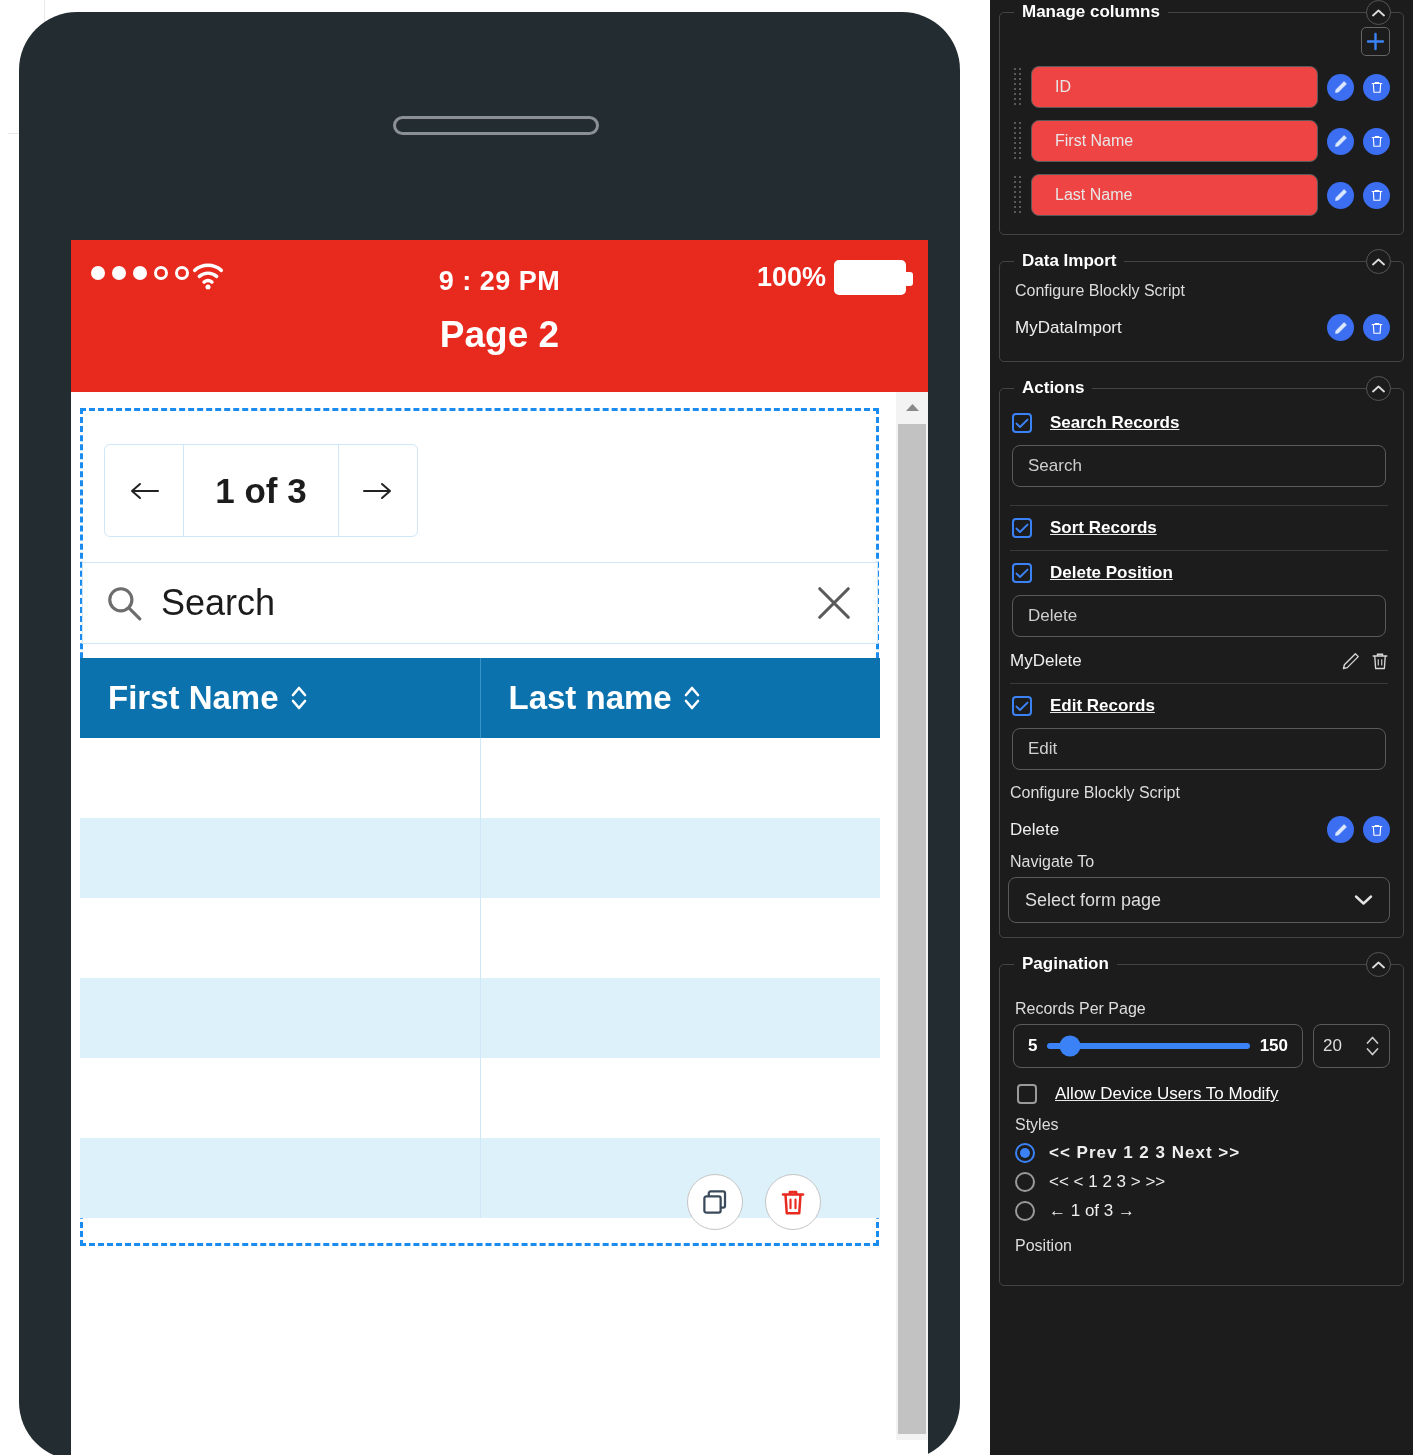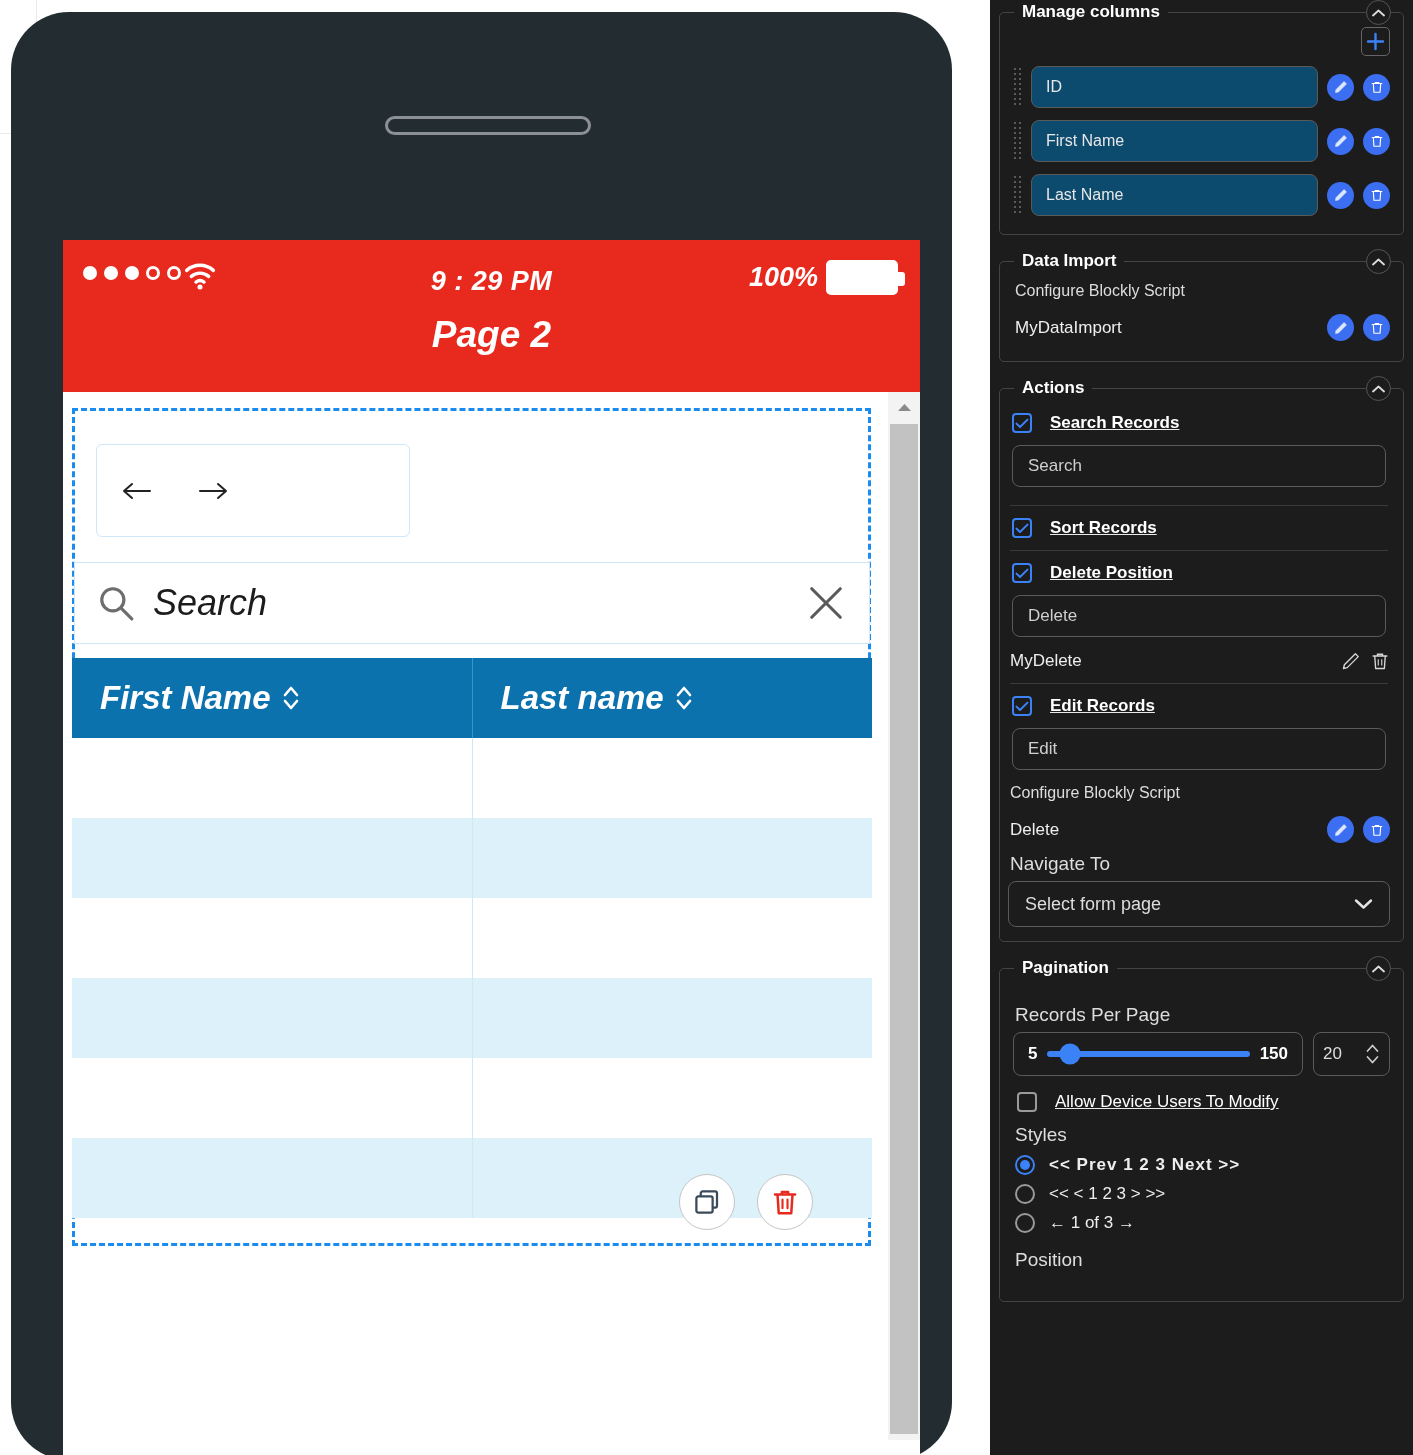--- a/index.html
+++ b/index.html
@@ -5,21 +5,21 @@
   * { box-sizing: border-box; margin: 0; padding: 0; }
   html, body {
     width: 1413px; height: 1455px;
     background: #ffffff;
     font-family: "Liberation Sans", sans-serif;
     overflow: hidden;
   }
   #root { position: relative; width: 1413px; height: 1455px; }
 
   
-  #phone-area { position: absolute; left: 0; top: 0; width: 985px; height: 1455px; background:#ffffff;font-style:italic; }
+  #phone-area { position: absolute; left: 8px; top: 0; width: 985px; height: 1455px; background:#ffffff; }
   .faint-guide { position:absolute; background:#e9e9e9; }
   #guide-v { left: 36px; top:0; width:1px; height:137px; }
   #guide-h { left: 0; top: 133px; width: 36px; height:1px; }
 
   #phone-frame {
     position: absolute; left: 11px; top: 12px;
     width: 941px; height: 1448px;
     background: #232c30;
     border-radius: 58px;
   }
@@ -137,22 +137,22 @@
 
   .add-row { display:flex; justify-content:flex-end; margin-bottom:10px; }
   .add-btn {
     width:29px; height:29px; border:1px solid #666; border-radius:5px;
     background:#1c1c1c; display:flex; align-items:center; justify-content:center;
   }
   .col-row { display:flex; align-items:center; gap:9px; margin-bottom:12px; }
   .drag-handle { width:9px; height:42px; flex:0 0 9px; }
   .col-input {
     flex:1; height:42px; border:1px solid #5a5a5a; border-radius:8px;
-    background:#0c4a6e; color:#e7e7e7; font-size:16px;
-    padding: 0 14px; font-family:"Liberation Sans", sans-serif;
+    background:#ef4444; color:#e7e7e7; font-size:16px;
+    padding: 0 23px; font-family:"Liberation Sans", sans-serif;
   }
   .icon-circle {
     width:27px; height:27px; border-radius:50%; background:#3b6ef0;
     display:flex; align-items:center; justify-content:center; flex:0 0 27px;
   }
 
   .plain-label { font-size:16px; color:#ddd; margin: 6px 0 14px 2px; }
   .named-row { display:flex; align-items:center; margin: 4px 0 6px 2px; }
   .named-row .nm { font-size:17px; color:#eee; }
   .named-row .sp { margin-left:auto; display:flex; gap:9px; align-items:center; }
@@ -174,21 +174,21 @@
   }
   .divider { height:1px; background:#3a3a3a; margin:12px 2px; }
 
   .select-field {
     width:100%; height:46px; border:1px solid #5a5a5a; border-radius:8px;
     background:#1c1c1c; display:flex; align-items:center; padding: 0 16px;
     font-size:18px; color:#ddd; margin-top:4px;
   }
   .select-field .caret { margin-left:auto; width:19px; height:12px; }
 
-  .sub-label { font-size:19px; color:#ddd; margin: 10px 0 6px 2px; }
+  .sub-label { font-size:16px; color:#ddd; margin: 10px 0 6px 2px; }
 
   .slider-shell {
     display:flex; align-items:center; gap:10px;
   }
   .slider-box {
     flex:1; height:44px; border:1px solid #5a5a5a; border-radius:8px;
     display:flex; align-items:center; padding: 0 14px; gap:10px;
   }
   .slider-end { font-size:17px; font-weight:bold; color:#fff; }
   .slider-track { position:relative; flex:1; height:6px; background:#3b82f6; border-radius:3px; }
@@ -252,20 +252,21 @@
         <div id="screen-body">
 
           <div id="selection-box"></div>
 
           <div id="pager-widget">
             <div class="pager-cell pager-arrow">
               <svg width="34" height="22" viewBox="0 0 34 22">
                 <path d="M31 11 H5 M13 4 L5 11 L13 18" stroke="#222" stroke-width="2" fill="none" stroke-linecap="round" stroke-linejoin="round"></path>
               </svg>
             </div>
+            <div class="pager-cell" id="pager-label">1 of 3</div>
             <div class="pager-cell pager-arrow">
               <svg width="34" height="22" viewBox="0 0 34 22">
                 <path d="M3 11 H29 M21 4 L29 11 L21 18" stroke="#222" stroke-width="2" fill="none" stroke-linecap="round" stroke-linejoin="round"></path>
               </svg>
             </div>
           </div>
 
           <div id="search-widget">
             <svg id="search-mag" viewBox="0 0 24 24">
               <circle cx="10" cy="10" r="7" stroke="#6d6d6d" stroke-width="2" fill="none"></circle>

